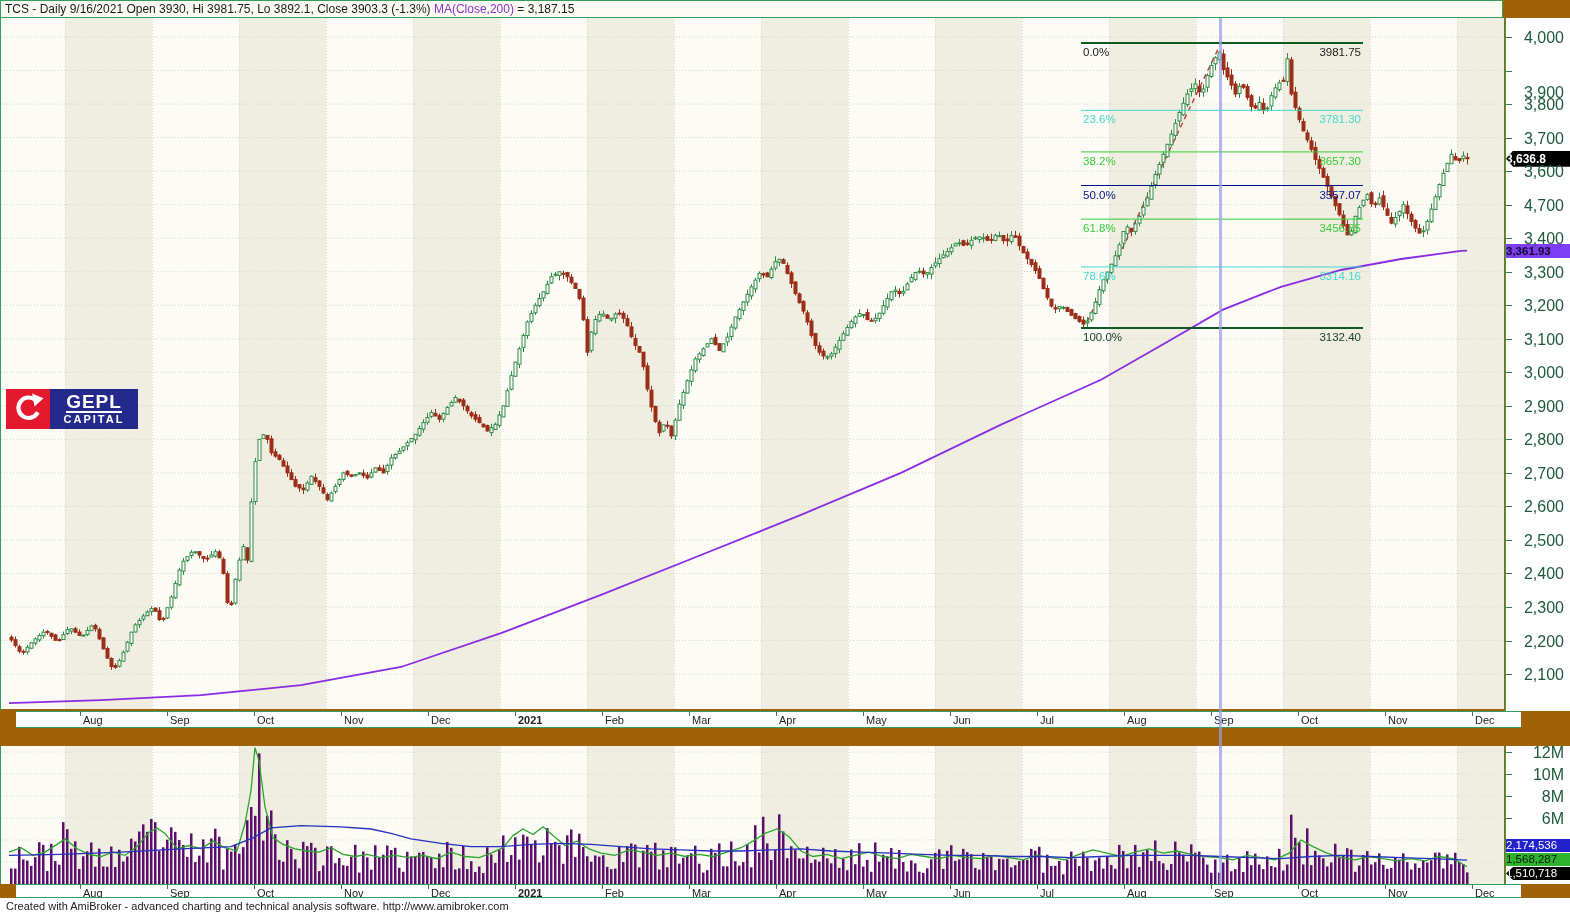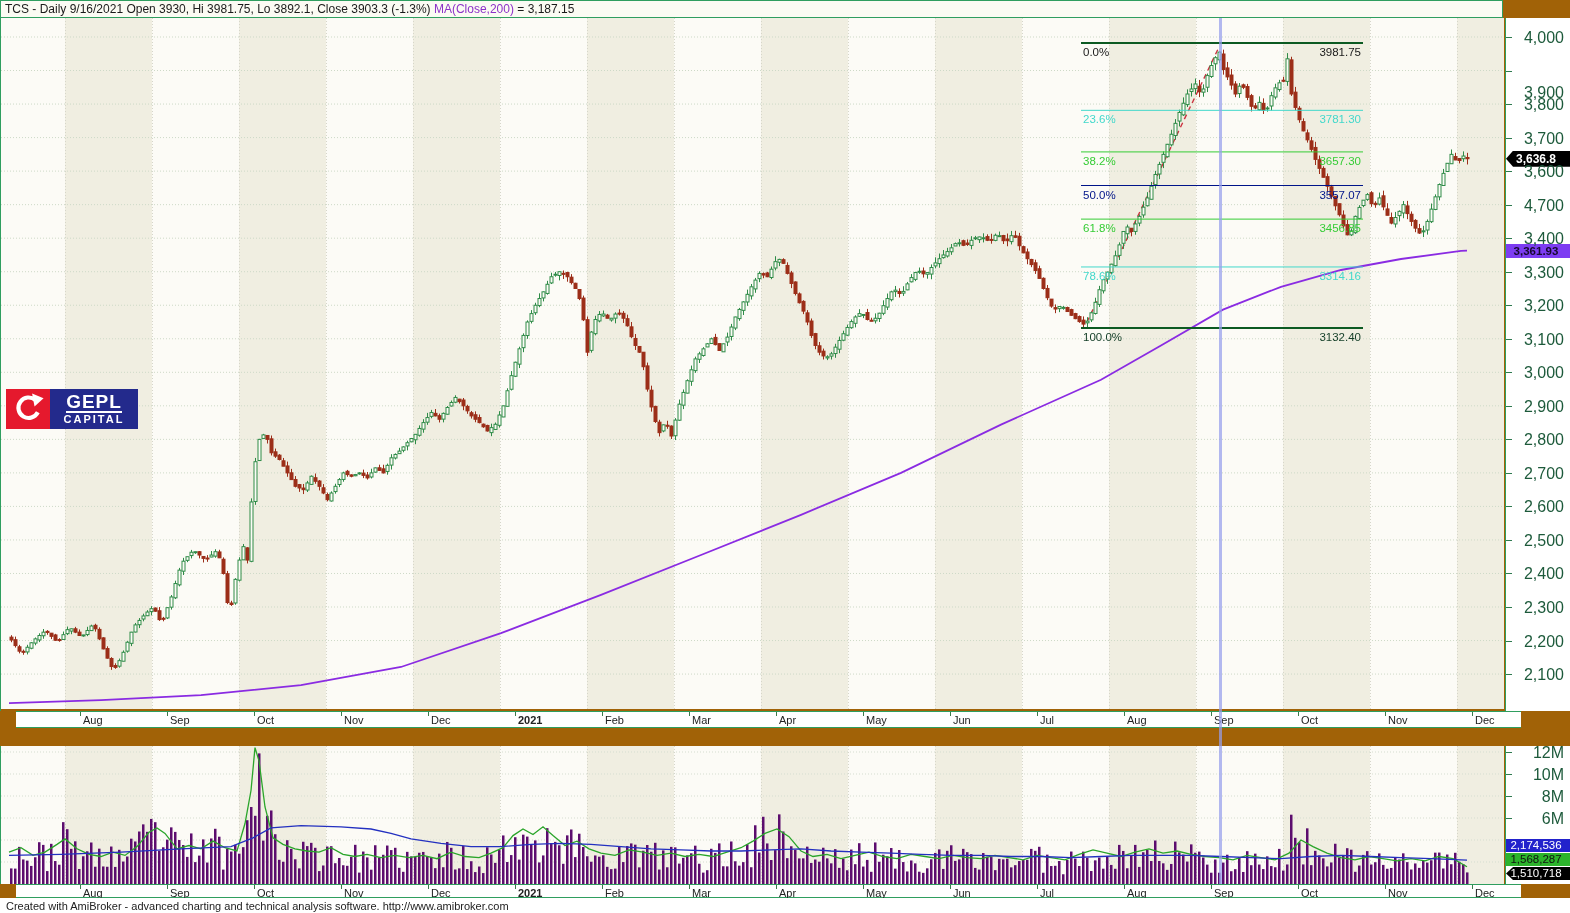--- a/index.html
+++ b/index.html
@@ -18,21 +18,21 @@
   #month-strip-1{top:711px;height:17px;}
   #month-strip-2{top:884px;height:14px;}
   .month-label{position:absolute;top:2px;font-size:11px;color:#222;}
   .month-label.bold{font-weight:bold;}
   .month-tick{position:absolute;top:0;width:1px;height:4px;background:#3a7a4a;}
   .gutter{position:absolute;left:1505px;width:65px;background:#fff;border-left:1px solid #2f9e5f;box-sizing:border-box;}
   #main-gutter{top:18px;height:693px;}
   #vol-gutter{top:746px;height:138px;}
   .axis-label{position:absolute;right:6px;font-size:16px;color:#1d5a3b;}
   .axis-tick{position:absolute;left:0;width:6px;height:1px;background:#2f7a50;}
-  .tag{position:absolute;left:0;width:64px;box-sizing:border-box;text-align:center;padding-right:4px;
+  .tag{position:absolute;left:0;width:64px;box-sizing:border-box;text-align:left;padding-right:4px;
        font-size:11.5px;line-height:13px;}
   .tag.arrow{clip-path:polygon(0 50%,11% 0,100% 0,100% 100%,11% 100%);}
   #last-price-tag{background:#000;color:#fff;height:16px;line-height:16px;font-size:12px;font-weight:bold;}
   #ma-price-tag{background:#7d3df2;color:#16082e;height:14px;line-height:14px;font-weight:bold;}
   #vol-tag-ma30{background:#2222cc;color:#fff;height:13px;}
   #vol-tag-ma5{background:#2cb42c;color:#111;height:13px;}
   #vol-tag-last{background:#000;color:#fff;height:13px;}
   #footer{position:absolute;left:0;top:898px;width:1570px;height:15px;background:#fff;
           font-size:11px;color:#222;padding-left:6px;display:flex;align-items:center;}
   #cursor-line{position:absolute;left:1219px;top:18px;width:3px;height:866px;background:rgba(150,158,235,0.72);z-index:5;}

